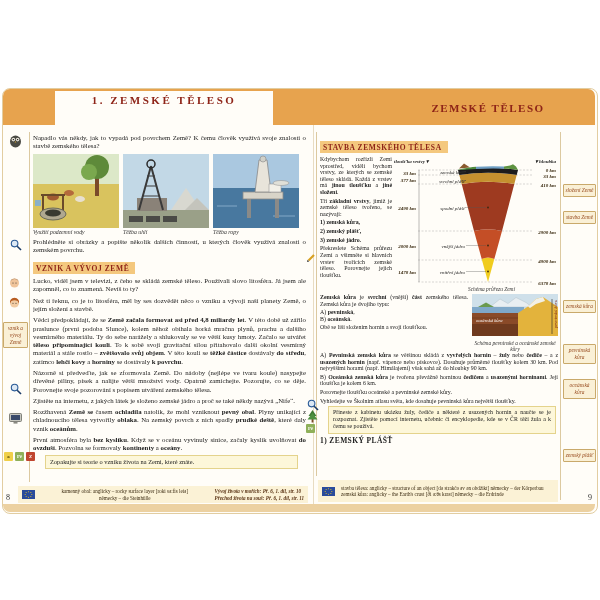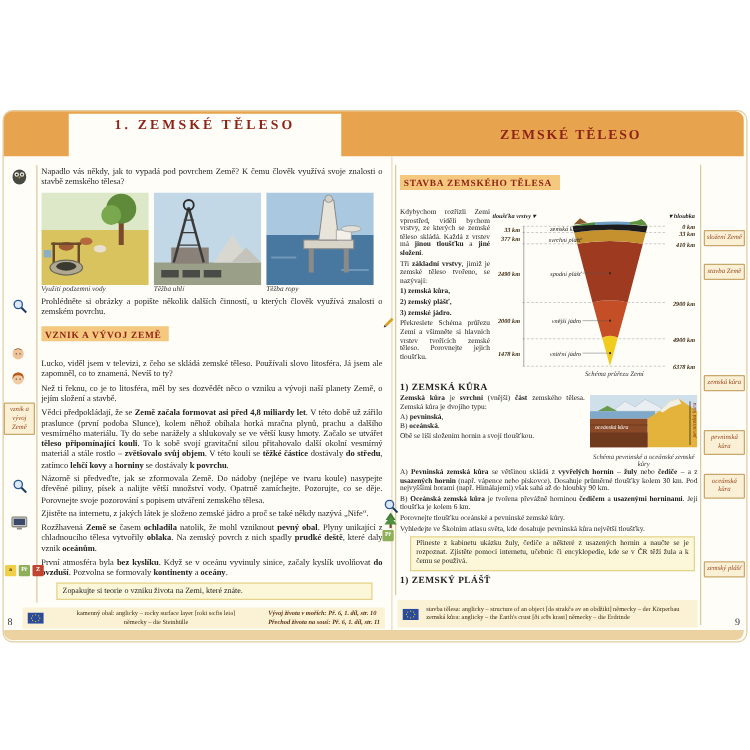--- a/index.html
+++ b/index.html
@@ -7,30 +7,30 @@
        font-family:"Liberation Serif",serif;color:#222;overflow:hidden}
   .abs{position:absolute}
   
   #spread-bg{left:2px;top:88px;width:594px;height:424px;background:#fffdf8;
              border:1px solid #e2cda1;border-radius:8px}
   #band{left:3px;top:89px;width:592px;height:36px;background:#e7a34e;border-radius:7px 7px 0 0}
   #bottom-strip{left:3px;top:504px;width:592px;height:8px;background:#ecd1a1;border-radius:0 0 7px 7px}
   #title-box{left:55px;top:91px;width:218px;height:37px;background:#fffdf8;text-align:center;padding-top:3px}
   .t1{font-size:15px;font-weight:bold;color:#8e2418;letter-spacing:1.5px;line-height:1.15}
   .t2{font-size:11px;font-weight:bold;color:#8e2418;letter-spacing:2.5px;line-height:1.2}
-  #hdr-right{left:400px;top:102px;width:176px;text-align:left;font-size:11px;font-weight:bold;
+  #hdr-right{left:400px;top:102px;width:176px;text-align:center;font-size:11px;font-weight:bold;
              color:#8e2418;letter-spacing:1.5px}
   .rule{background:#dcc9a0;width:1px}
   
   #left-flow{left:33px;top:134px;width:273px;height:351px;overflow:hidden}
   #right-flow{left:320px;top:136px;width:238px;height:343px;overflow:hidden}
   .p{font-size:6.8px;line-height:1.22;text-align:justify;margin:0 0 3px 0}
   .rp{font-size:5.9px;line-height:1.12;text-align:justify;margin:0 0 2px 0}
   .secbar{display:inline-block;background:#f4c87e;color:#8e2418;font-weight:bold;
-          font-size:7.5px;letter-spacing:.6px;padding:2px 6px 1px 3px;margin:2px 0 15px 0}
+          font-size:7.5px;letter-spacing:.6px;padding:2px 6px 1px 3px;margin:2px 0 3px 0}
   .subhead{font-size:7.5px;font-weight:bold;letter-spacing:.4px;margin:2px 0 2px 0}
   .imgrow{display:flex;gap:4px;margin:2px 0 1px 0}
   .caprow{display:flex;gap:4px;margin:0 0 3px 0}
   .cap{font-size:5.8px;font-style:italic;color:#333;width:86px}
   .figcap{font-size:5.4px;font-style:italic;text-align:center;color:#333}
   .notebox{background:#fdf7da;border:1px solid #e4d38c;font-size:6.4px;line-height:1.2;
            padding:2px 4px;margin:3px 0 0 12px;width:243px;text-align:justify}
   .notebox.r{margin:2px 0 2px 8px;width:218px;font-size:5.9px}
   .footer{background:#fbf2d6;display:flex;align-items:center;gap:6px;padding:2px 4px;box-sizing:border-box}
   .foot-line{font-size:5.1px;line-height:1.25;color:#3a2a10}
@@ -251,21 +251,20 @@
       <text class="dnum" x="164" y="16" text-anchor="end">0 km</text>
       <text class="dnum" x="164" y="22" text-anchor="end">33 km</text>
       <text class="dnum" x="164" y="30.5" text-anchor="end">410 km</text>
       <text class="dnum" x="164" y="77.5" text-anchor="end">2900 km</text>
       <text class="dnum" x="164" y="106.5" text-anchor="end">4900 km</text>
       <text class="dnum" x="164" y="128.5" text-anchor="end">6378 km</text>
     </svg>
   </div>
   <div class="figcap" style="margin:0 0 2px 105px;width:133px">Schéma průřezu Zemí</div>
 
-  <div class="subhead">1) ZEMSKÁ KŮRA</div>
 
   <div class="row2col">
     <div style="width:148px;margin-right:4px">
       <div class="rp"><span style="font-weight: bold;">Zemská kůra</span><span> je </span><span style="font-weight: bold;">svrchní</span><span> (vnější) </span><span style="font-weight: bold;">část</span><span> zemského tělesa. Zemská kůra je dvojího typu:</span></div>
       <div class="rp" style="margin-bottom:0"><span>A) </span><span style="font-weight: bold;">pevninská</span><span>,</span></div>
       <div class="rp"><span>B) </span><span style="font-weight: bold;">oceánská</span><span>.</span></div>
       <div class="rp">Obě se liší složením hornin a svojí tloušťkou.</div>
     </div>
     <div style="width:86px">
       <svg width="86" height="42" viewBox="0 0 86 42">

